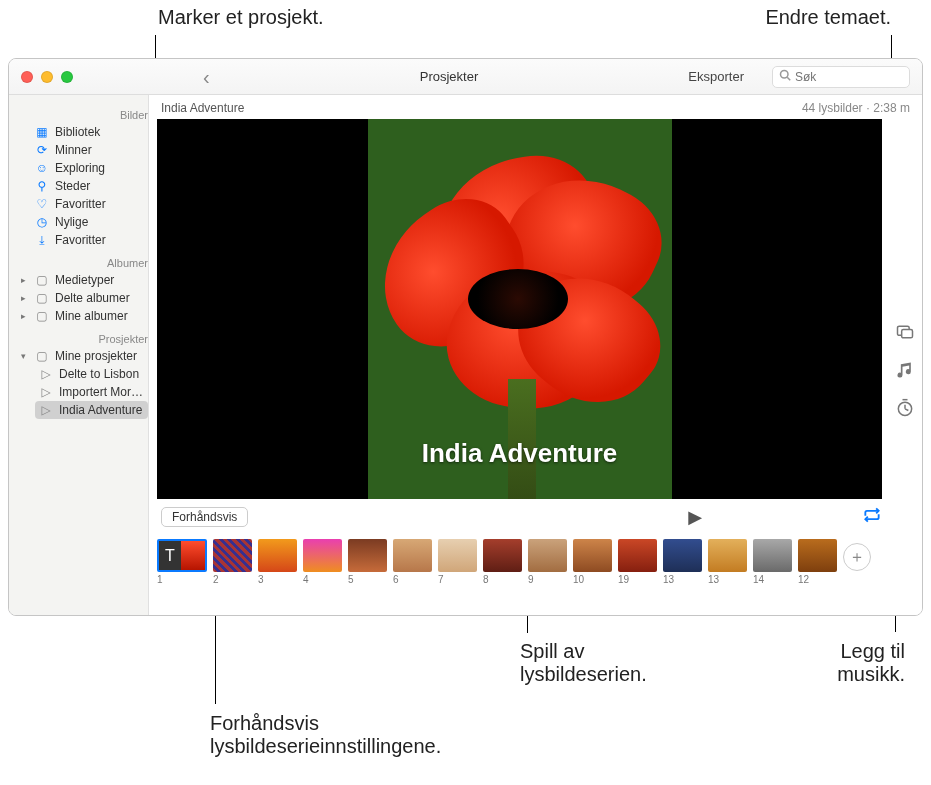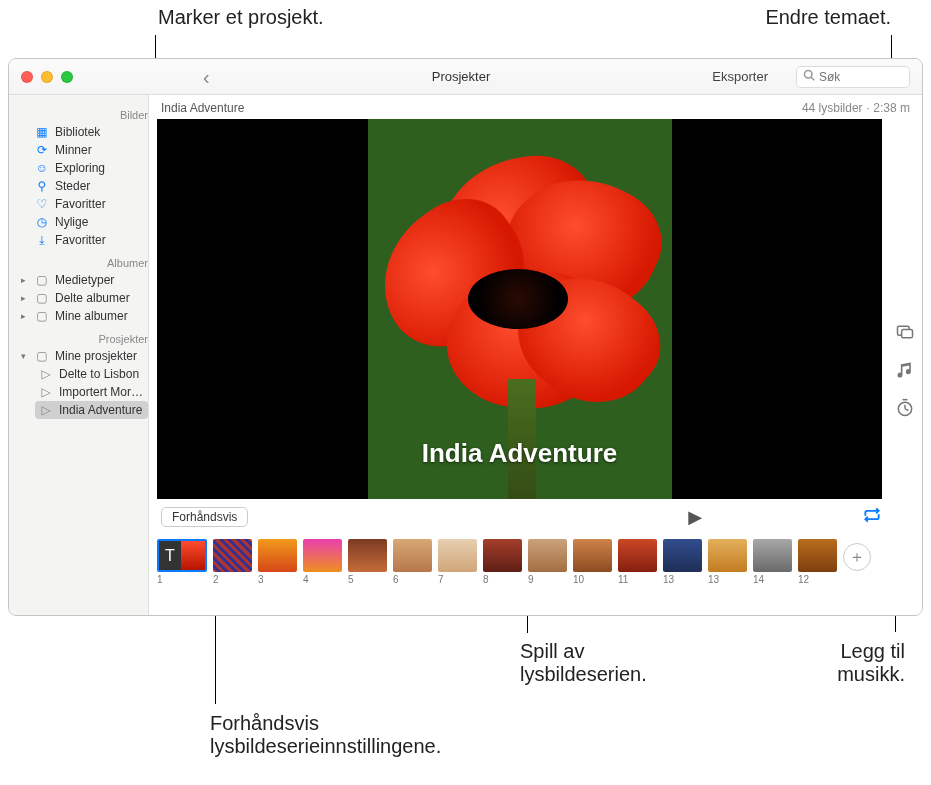--- a/index.html
+++ b/index.html
@@ -51,21 +51,21 @@
 }
 .traffic { display:flex; gap:8px; }
 .traffic span { width:12px; height:12px; border-radius:50%; display:inline-block; border:1px solid rgba(0,0,0,0.1);}
 .dot-red{background:#ff5f57;}
 .dot-yellow{background:#febc2e;}
 .dot-green{background:#28c840;}
 
 .tb-back { margin-left: 130px; color:#888; font-size:20px; line-height:1; cursor:pointer;}
 .tb-title { flex:1; text-align:center; font-weight:500; color:#333; font-size:13px;}
 .tb-export { color:#444; font-size:13px; margin-right:28px; cursor:pointer;}
-.tb-search { display:flex; align-items:center; width:114px; height:22px; border:1px solid #dcdcdc; border-radius:5px; padding:0 6px; background:#fff;}
+.tb-search { display:flex; align-items:center; width:138px; height:22px; border:1px solid #dcdcdc; border-radius:5px; padding:0 6px; background:#fff;}
 .tb-search .icon{color:#999; font-size:12px; margin-right:4px;}
 .tb-search input{border:none; outline:none; width:100%; font-size:12px; background:transparent;}
 
 .body-row { display:flex; height: calc(100% - 36px);}
 .sidebar { width:140px; background:#f4f4f2; border-right:1px solid #e0e0e0; padding:6px 0 6px 8px; font-size:12px; color:#333; overflow-y:auto;}
 .sidebar .section-head{color:#888; font-size:11px; margin:8px 0 2px 12px;text-align:right;}
 .side-item { display:flex; align-items:center; gap:6px; padding:2px 4px; border-radius:4px; cursor:pointer;}
 .side-item.selected{background:#d0d0d0;}
 .side-item .arrow{width:8px; color:#777; font-size:9px;}
 .side-item .ic{width:14px; height:14px; display:inline-flex; align-items:center; justify-content:center; color:#0a7aff; font-size:12px;}
@@ -350,21 +350,21 @@
         <div class="thumb">
             <div class="img c9"></div>
             <div class="num">9</div>
           </div>
         <div class="thumb">
             <div class="img c10"></div>
             <div class="num">10</div>
           </div>
         <div class="thumb">
             <div class="img c11"></div>
-            <div class="num">11</div>
+            <div class="num">19</div>
           </div>
         <div class="thumb">
             <div class="img c12"></div>
             <div class="num">13</div>
           </div>
         <div class="thumb">
             <div class="img c13"></div>
             <div class="num">13</div>
           </div>
         <div class="thumb">

